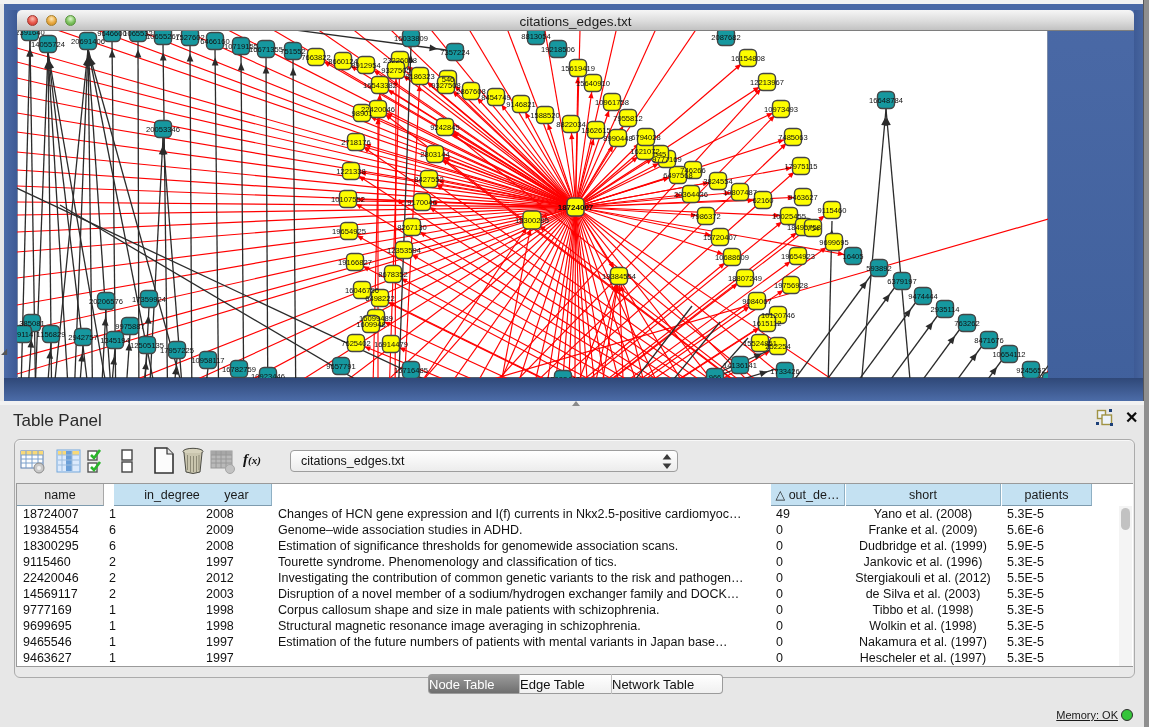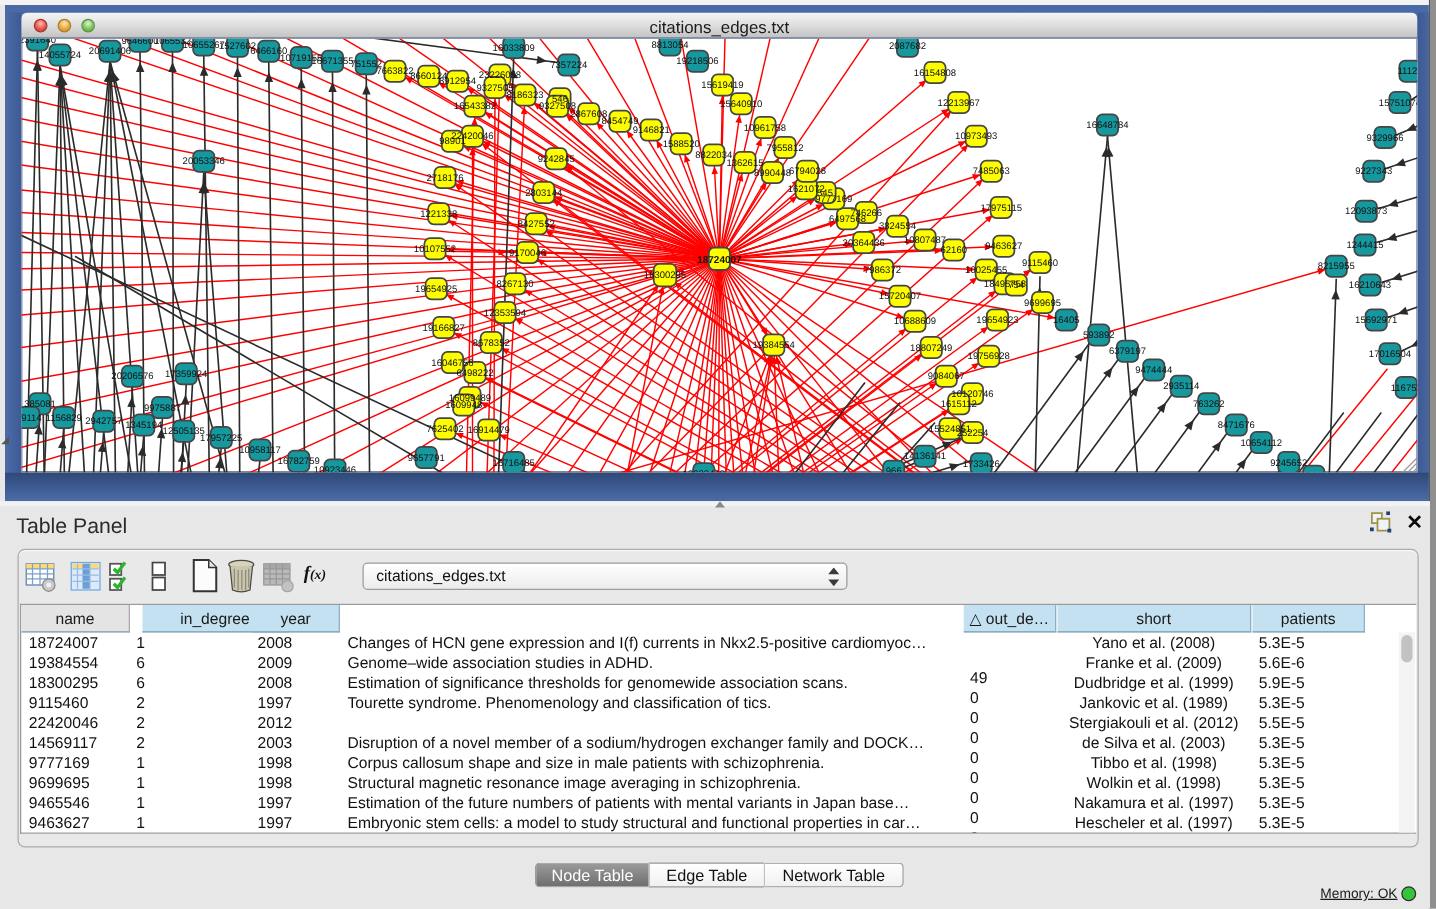--- a/index.html
+++ b/index.html
@@ -24,21 +24,21 @@
   font-size:13.5px; color:#1b1b1b; }
 .light { width:11px; height:11px; border-radius:50%; top:15px; }
 #lr { left:27px; background:radial-gradient(circle at 50% 32%,#f8b0a4 8%,#e8564a 55%,#c33a30);
   border:1px solid #a33730; }
 #ly { left:46px; background:radial-gradient(circle at 50% 32%,#fbe0a9 8%,#e8a83e 55%,#c7882c);
   border:1px solid #a87f28; }
 #lg { left:65px; background:radial-gradient(circle at 50% 32%,#d2f0c0 8%,#7cc25e 55%,#5da23f);
   border:1px solid #5a9440; }
 
 
-#canvas { left:17px; top:31px; width:1117px; height:347px; background:#fff; overflow:hidden;
+#canvas { left:17px; top:31px; width:1031px; height:347px; background:#fff; overflow:hidden;
   box-shadow:inset 1px 0 0 #7b8ba8, inset -1px 0 0 #7b8ba8, inset 0 -1px 0 #55606f; }
 
 
 #panel { left:0; top:401px; width:1144px; height:326px; background:#e7e7e7; }
 #paneltopline { left:0; top:401px; width:1144px; height:4px; background:#f2f2f2; }
 #ptitle { left:13px; top:411px; font-size:17px; color:#2a2a2a; }
 #splitgrip { left:572px; top:401px; width:0; height:0;
   border-left:4px solid transparent; border-right:4px solid transparent;
   border-bottom:5px solid #8a8a8a; }
 #closex { left:1125px; top:408px; font-size:16px; font-weight:bold; color:#0a0a0a; }
@@ -58,31 +58,31 @@
 #tablewrap { left:16px; top:483px; width:1117px; height:184px; background:#fff;
   border:1px solid #9a9a9a; border-right:none; overflow:hidden; }
 .th { position:absolute; top:0; height:22px; font-size:12.5px; color:#1a1a1a;
   text-align:center; line-height:22px; background:#c4e1f2;
   border-right:1px solid #8fb0c4; border-bottom:1px solid #7e9bae; }
 .tr { position:absolute; left:0; width:1117px; height:16px; font-size:12.5px;
   color:#111; white-space:nowrap; }
 .tr span { position:absolute; top:0; line-height:15px; overflow:hidden; }
 .c1 { left:6px; width:80px; } .c2 { left:92px; width:90px; }
 .c3 { left:189px; width:70px; } .c4 { left:261px; width:492px; }
-.c5 { left:759px; width:70px;margin-top:28px; } .c6 { left:828px; width:156px; text-align:center; }
+.c5 { left:759px; width:70px; } .c6 { left:828px; width:156px; text-align:center; }
 .c7 { left:990px; width:90px; }
 
 
 #sbar { left:1119px; top:506px; width:13px; height:160px; background:#f4f4f4; }
 #sthumb { left:1121px; top:508px; width:9px; height:22px; background:#c2c2c2; border-radius:5px; }
 
 
 #segs { left:428px; top:674px; height:20px; font-size:13px; }
-.seg { position:absolute; top:0; height:20px; line-height:19px; text-align:center;
-  border-top:1px solid #9b9b9b; border-bottom:1px solid #9b9b9b;margin-top:16px; }
+.seg { position:absolute; top:0; height:20px; line-height:19px; 
+  border-top:1px solid #9b9b9b; border-bottom:1px solid #9b9b9b; }
 #seg1 { left:0; width:91px; background:linear-gradient(#9a9a9a,#6f6f6f); color:#fff;
   border-left:1px solid #9b9b9b; border-radius:4px 0 0 4px; }
 #seg2 { left:91px; width:92px; background:linear-gradient(#fff,#f0f0f0); color:#111;
   border-left:1px solid #c0c0c0; }
 #seg3 { left:183px; width:112px; background:linear-gradient(#fff,#f0f0f0); color:#111;
   border-left:1px solid #c0c0c0; border-right:1px solid #9b9b9b; border-radius:0 4px 4px 0; }
 
 #mem { left:1000px; top:709px; width:118px; text-align:right; font-size:11px; color:#1a1a1a;text-decoration:underline; }
 #memdot { left:1121px; top:709px; width:12px; height:12px; border-radius:50%;
   background:#35c53a; border:1.5px solid #2e2e2e; }
@@ -871,27 +871,28 @@
         <span class="c5">0</span>
         <span class="c6">Dudbridge et al. (1999)</span>
         <span class="c7">5.9E-5</span>
       </div>
 <div class="tr" style="top:71px">
         <span class="c1">9115460</span>
         <span class="c2">2</span>
         <span class="c3">1997</span>
         <span class="c4">Tourette syndrome. Phenomenology and classification of tics.</span>
         <span class="c5">0</span>
-        <span class="c6">Jankovic et al. (1989)</span>
+        <span class="c6">Jankovic et al. (1996)</span>
         <span class="c7">5.3E-5</span>
       </div>
 <div class="tr" style="top:87px">
         <span class="c1">22420046</span>
         <span class="c2">2</span>
         <span class="c3">2012</span>
+        <span class="c4">Investigating the contribution of common genetic variants to the risk and pathogen…</span>
         <span class="c5">0</span>
         <span class="c6">Stergiakouli et al. (2012)</span>
         <span class="c7">5.5E-5</span>
       </div>
 <div class="tr" style="top:103px">
         <span class="c1">14569117</span>
         <span class="c2">2</span>
         <span class="c3">2003</span>
         <span class="c4">Disruption of a novel member of a sodium/hydrogen exchanger family and DOCK…</span>
         <span class="c5">0</span>
@@ -922,21 +923,20 @@
         <span class="c3">1997</span>
         <span class="c4">Estimation of the future numbers of patients with mental variants in Japan base…</span>
         <span class="c5">0</span>
         <span class="c6">Nakamura et al. (1997)</span>
         <span class="c7">5.3E-5</span>
       </div>
 <div class="tr" style="top:167px">
         <span class="c1">9463627</span>
         <span class="c2">1</span>
         <span class="c3">1997</span>
-        <span class="c4">Embryonic stem cells: a model to study structural and functional properties in car…</span>
         <span class="c5">0</span>
         <span class="c6">Hescheler et al. (1997)</span>
         <span class="c7">5.3E-5</span>
       </div>
   </div>
   <div class="abs" id="sbar"></div>
   <div class="abs" id="sthumb"></div>
   <div class="abs" id="segs">
     <div class="seg" id="seg1">Node Table</div>
     <div class="seg" id="seg2">Edge Table</div>

